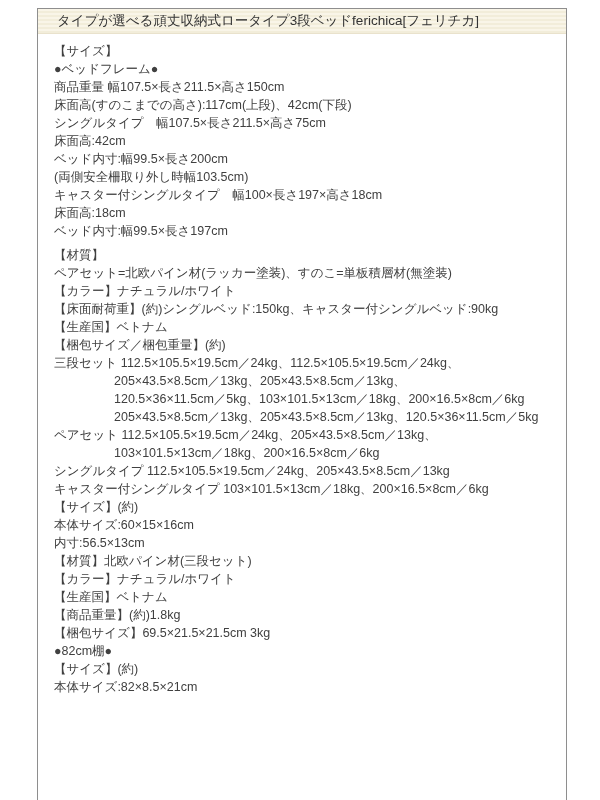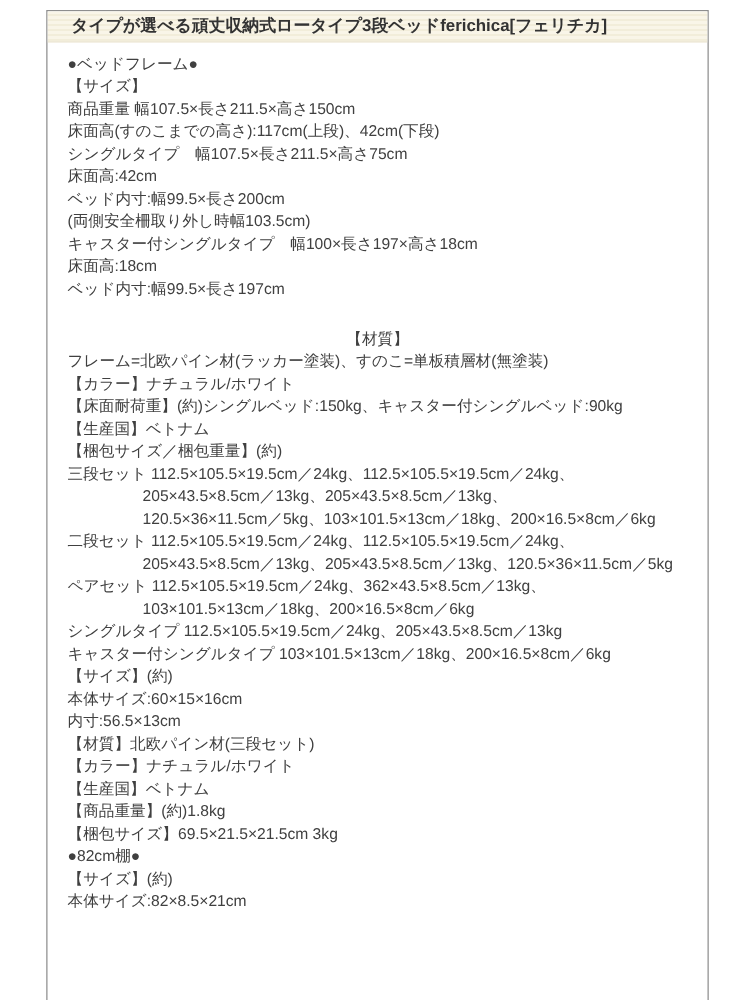--- a/index.html
+++ b/index.html
@@ -23,72 +23,71 @@
   .spec-header {
     box-sizing: border-box;
     height: 25px;
     line-height: 24px;
     padding-left: 19px;
     background: repeating-linear-gradient(180deg,
       #f9f5e8 0px, #f9f5e8 2px,
       #f2edda 2px, #f2edda 4px);
     border-bottom: 1px solid #e9e2cc;
     font-size: 13.5px;
-    font-weight: bold;
+    font-weight: normal;
     color: #333333;
     white-space: nowrap;
   }
   .spec-body {
     padding: 8px 16px 0 16px;
     font-size: 12.5px;
     line-height: 18px;
     color: #404040;
   }
   .line {
     height: 18px;
     white-space: nowrap;
   }
   .ind  { padding-left: 60px; }   
-  .mt6  { margin-top: 22px; text-align: center; }      
+  .mt6  { margin-top: 6px; }      
   .mt3  { margin-top: 3px; }      
 </style>
 </head>
 <body>
 
 <div class="spec-box">
 
   <div class="spec-header">
     <span>タイプが選べる頑丈収納式ロータイプ3段ベッドferichica[フェリチカ]</span>
   </div>
 
   <div class="spec-body">
 
+    <div class="line">【サイズ】</div>
     <div class="line">●ベッドフレーム●</div>
-    <div class="line">【サイズ】</div>
     <div class="line">商品重量 幅107.5×長さ211.5×高さ150cm</div>
     <div class="line">床面高(すのこまでの高さ):117cm(上段)、42cm(下段)</div>
     <div class="line">シングルタイプ　幅107.5×長さ211.5×高さ75cm</div>
     <div class="line">床面高:42cm</div>
     <div class="line">ベッド内寸:幅99.5×長さ200cm</div>
     <div class="line">(両側安全柵取り外し時幅103.5cm)</div>
     <div class="line">キャスター付シングルタイプ　幅100×長さ197×高さ18cm</div>
     <div class="line">床面高:18cm</div>
     <div class="line">ベッド内寸:幅99.5×長さ197cm</div>
     <div class="line mt6">【材質】</div>
-    <div class="line">フレーム=北欧パイン材(ラッカー塗装)、すのこ=単板積層材(無塗装)</div>
+    <div class="line">ペアセット=北欧パイン材(ラッカー塗装)、すのこ=単板積層材(無塗装)</div>
     <div class="line">【カラー】ナチュラル/ホワイト</div>
     <div class="line">【床面耐荷重】(約)シングルベッド:150kg、キャスター付シングルベッド:90kg</div>
     <div class="line">【生産国】ベトナム</div>
     <div class="line">【梱包サイズ／梱包重量】(約)</div>
     <div class="line">三段セット 112.5×105.5×19.5cm／24kg、112.5×105.5×19.5cm／24kg、</div>
     <div class="line ind">205×43.5×8.5cm／13kg、205×43.5×8.5cm／13kg、</div>
     <div class="line ind">120.5×36×11.5cm／5kg、103×101.5×13cm／18kg、200×16.5×8cm／6kg</div>
-    <div class="line">二段セット 112.5×105.5×19.5cm／24kg、112.5×105.5×19.5cm／24kg、</div>
     <div class="line ind">205×43.5×8.5cm／13kg、205×43.5×8.5cm／13kg、120.5×36×11.5cm／5kg</div>
-    <div class="line">ペアセット 112.5×105.5×19.5cm／24kg、362×43.5×8.5cm／13kg、</div>
+    <div class="line">ペアセット 112.5×105.5×19.5cm／24kg、205×43.5×8.5cm／13kg、</div>
     <div class="line ind">103×101.5×13cm／18kg、200×16.5×8cm／6kg</div>
     <div class="line">シングルタイプ 112.5×105.5×19.5cm／24kg、205×43.5×8.5cm／13kg</div>
     <div class="line">キャスター付シングルタイプ 103×101.5×13cm／18kg、200×16.5×8cm／6kg</div>
 
     <div class="line">【サイズ】(約)</div>
     <div class="line">本体サイズ:60×15×16cm</div>
     <div class="line">内寸:56.5×13cm</div>
     <div class="line">【材質】北欧パイン材(三段セット)</div>
     <div class="line">【カラー】ナチュラル/ホワイト</div>
     <div class="line">【生産国】ベトナム</div>

